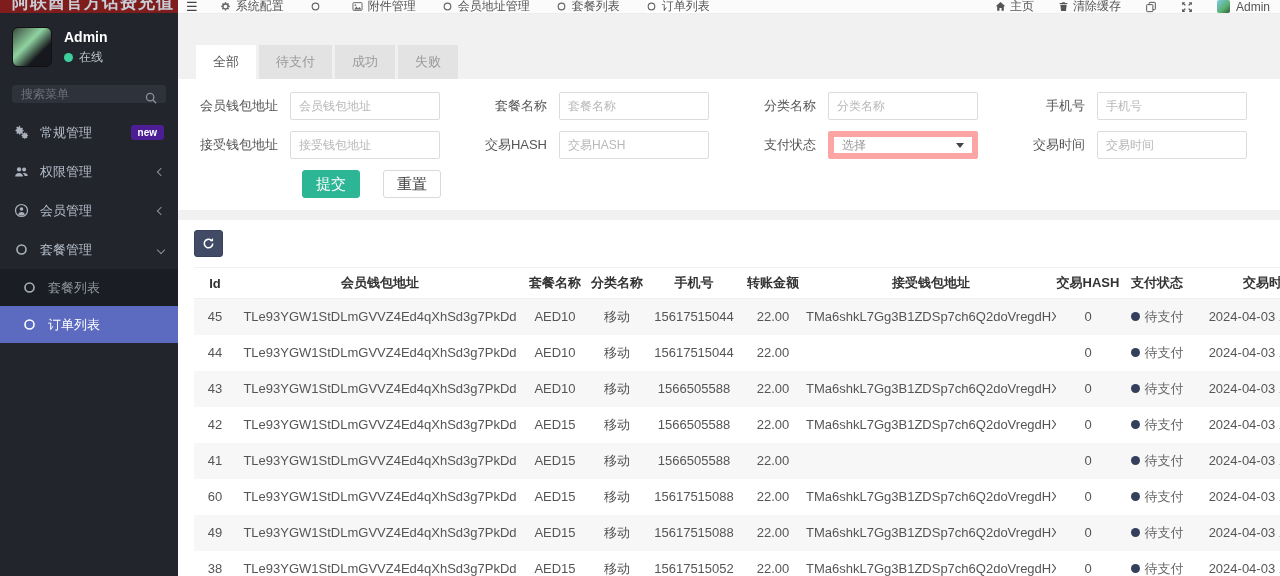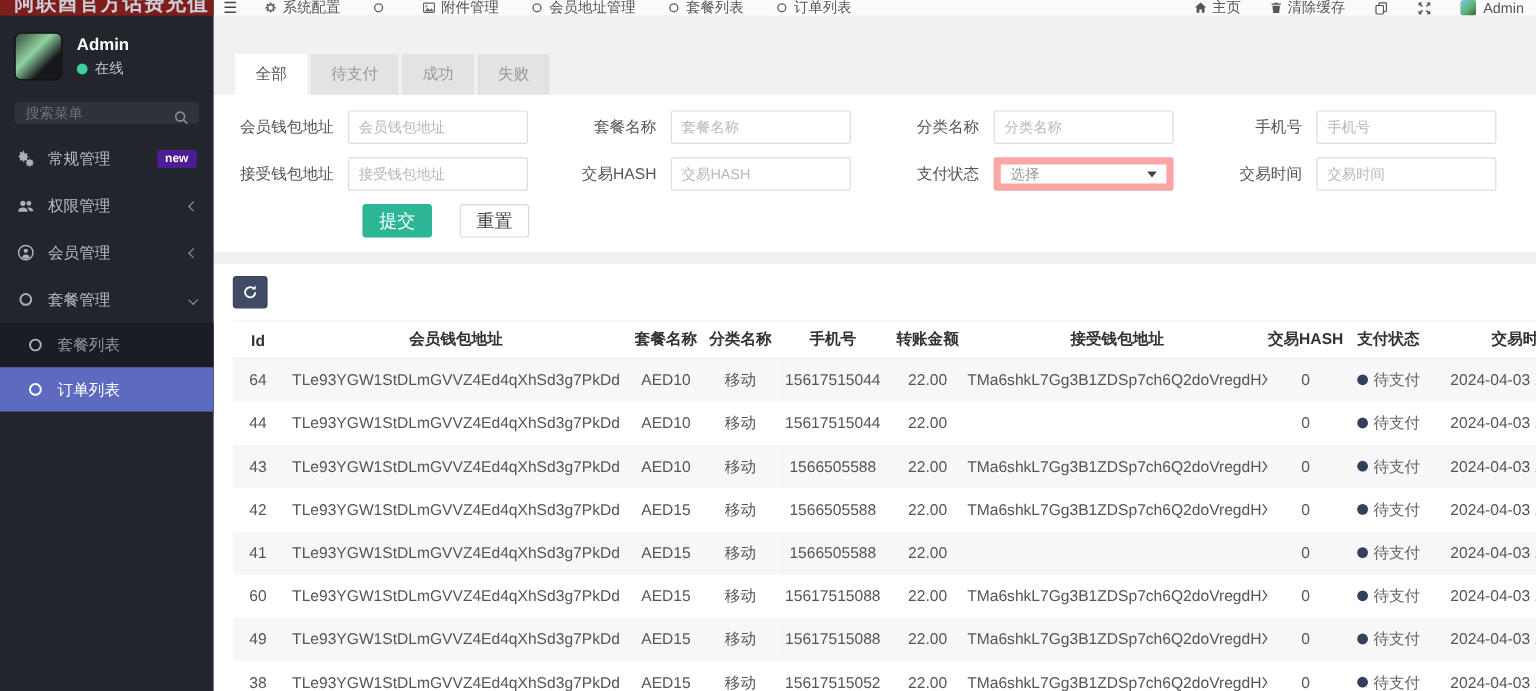--- a/index.html
+++ b/index.html
@@ -336,21 +336,21 @@
                 <th>手机号</th>
                 <th>转账金额</th>
                 <th>接受钱包地址</th>
                 <th>交易HASH</th>
                 <th>支付状态</th>
                 <th>交易时间</th>
               </tr>
             </thead>
           <tbody id="tbody">
               <tr>
-                <td>64</td>
+                <td>45</td>
                 <td>TLe93YGW1StDLmGVVZ4Ed4qXhSd3g7PkDd</td>
                 <td>AED10</td>
                 <td>移动</td>
                 <td>15617515044</td>
                 <td>22.00</td>
                 <td>TMa6shkL7Gg3B1ZDSp7ch6Q2doVregdHX9</td>
                 <td>0</td>
                 <td><span class="status-cell">
                     <span class="status-dot"></span>
                     <span>待支付</span>

